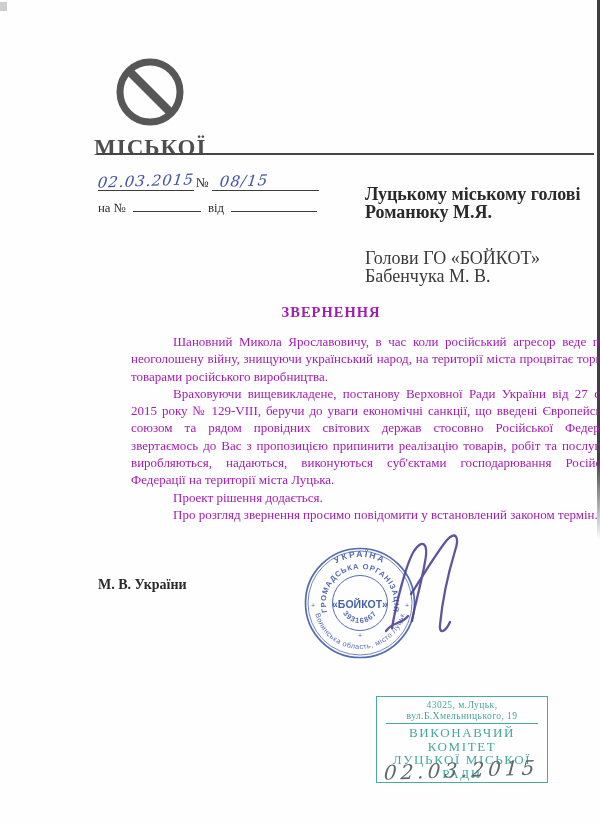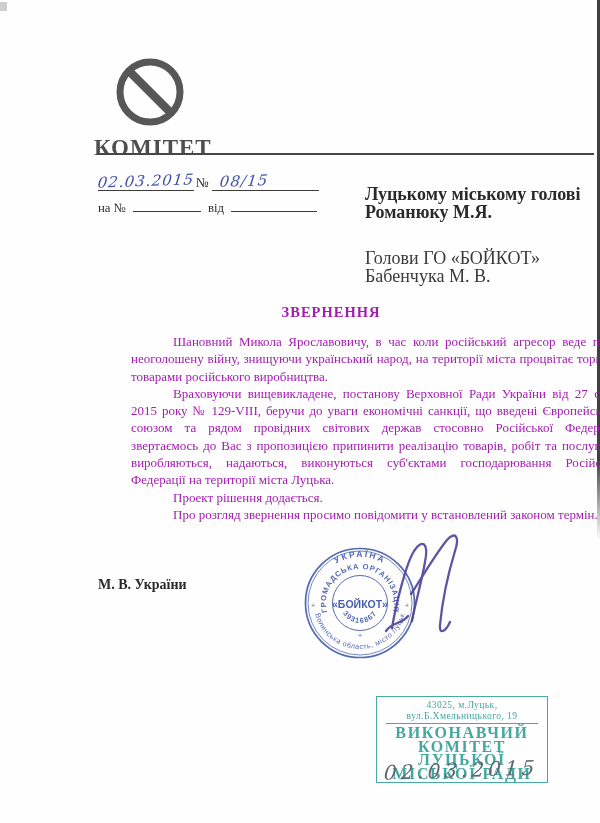--- a/index.html
+++ b/index.html
@@ -45,39 +45,39 @@
         justify-content:space-between;font-size:14px;font-weight:bold;color:#2a2a2a;}
   
   .round-stamp{position:absolute;left:302px;top:545px;width:116px;height:116px;opacity:.88;}
   .signature{position:absolute;left:384px;top:532px;width:100px;height:112px;opacity:.9;}
   
   .in-stamp{position:absolute;left:376px;top:696px;width:164px;border:1.6px solid #3aa39a;
         padding:2px 3px;text-align:center;color:#36a097;opacity:.92;
         font-family:"Liberation Serif",serif;}
   .in-stamp .small{font-size:9.6px;line-height:11px;letter-spacing:.4px;}
   .in-stamp .sep{border:none;border-top:1px solid #3aa39a;margin:2px 6px;}
-  .in-stamp .big{font-size:16px;line-height:13.5px;font-weight:bold;letter-spacing:1.6px;}
+  .in-stamp .big{font-size:13px;line-height:13.5px;font-weight:normal;letter-spacing:1.6px;}
   .hw-date-bottom{position:absolute;left:384px;top:758px;font-size:20px;font-style:italic;
         letter-spacing:4px;color:#5d6770;font-family:"DejaVu Serif",serif;
         transform:rotate(-2deg) skewX(-6deg);}
 </style>
 </head>
 <body>
 
 <div class="page">
 
   <div class="scan-corner"></div>
   <div class="scan-edge-right"></div>
 
   <div class="logo">
     <svg width="76" height="76" viewBox="0 0 76 76">
       <circle cx="38" cy="38" r="30" fill="none" stroke="#575757" stroke-width="7"></circle>
       <line x1="17.5" y1="17.5" x2="58.5" y2="58.5" stroke="#575757" stroke-width="8.5"></line>
     </svg>
-    <div class="logo-text">КОМІТЕТ</div>
+    <div class="logo-text">МІСЬКОЇ</div>
   </div>
 
 
   <div class="head-rule"></div>
 
   <div class="ref-row1">
     <span class="cell-date"><span class="hw">02.03.2015</span></span><span class="no-label">№</span><span class="cell-num"><span class="hw">08/15</span></span>
   </div>
   <div class="ref-row2">
     <span>на №</span><span class="blank1"></span><span>від</span><span class="blank2"></span>

